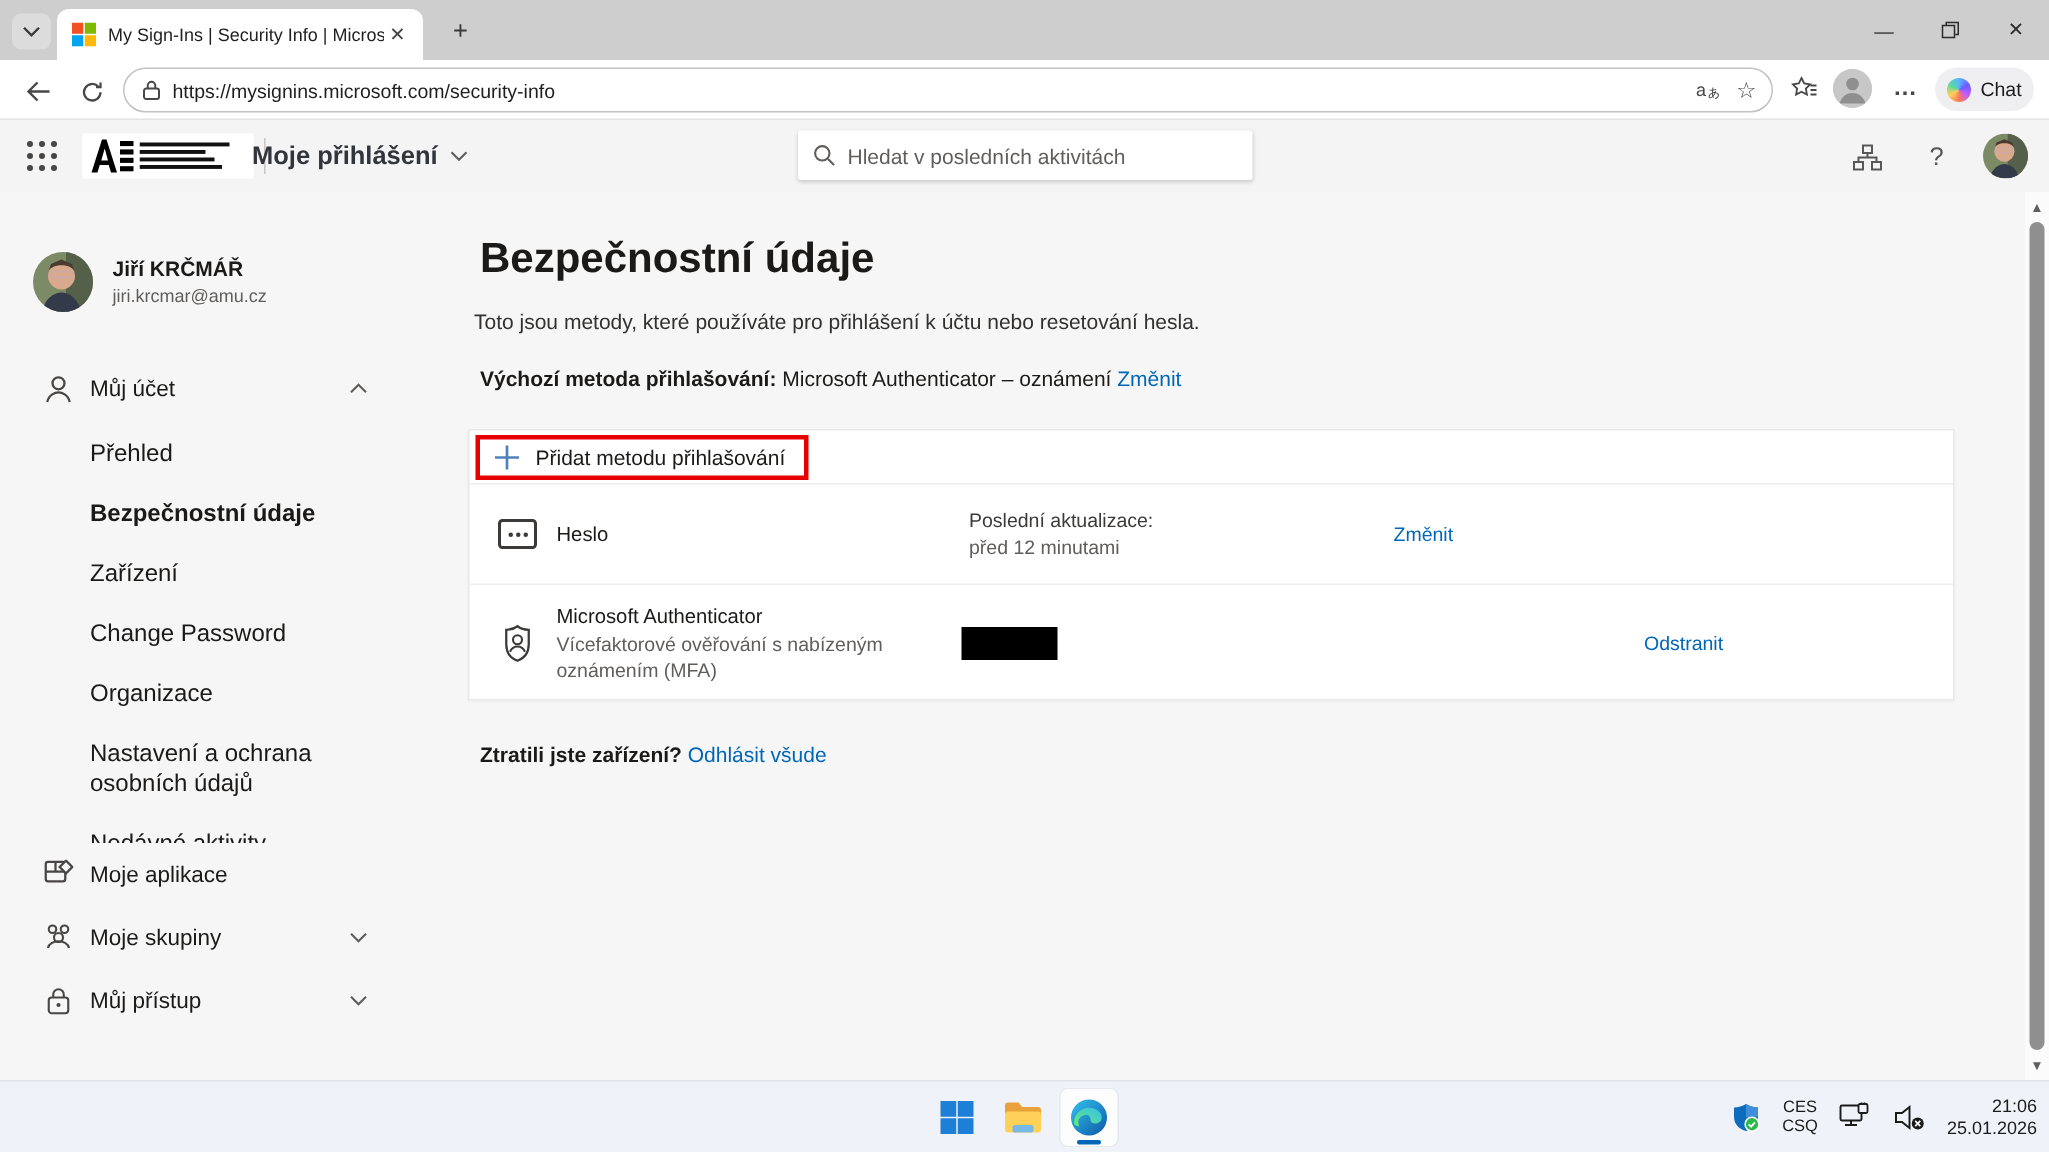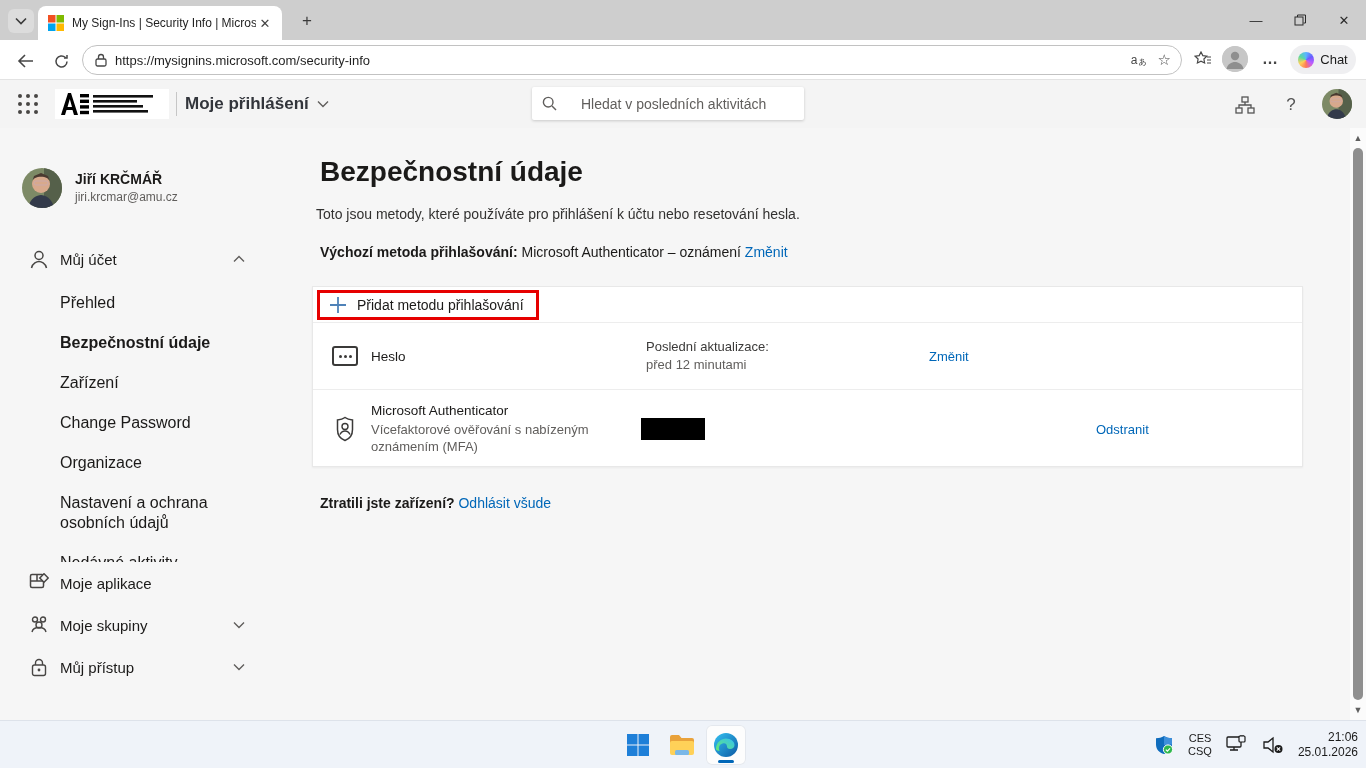--- a/index.html
+++ b/index.html
@@ -28,22 +28,22 @@
   .chat-pill { position:absolute; left:1290px; top:45px; width:66px; height:29px; border-radius:15px; background:#efeff1; display:flex; align-items:center; justify-content:center; gap:6px; }
   .chat-label { font-size:13px; color:#1b1b1b; }
   .copilot-dot { width:16px; height:16px; border-radius:50%; background:conic-gradient(#59b6ff,#6a5cff,#c05cff,#ff7a59,#ffd159,#59d9a0,#59b6ff); }
 
   
   .appheader { position:absolute; left:0; top:80px; width:1366px; height:48px; background:#f4f4f4; }
   .waffle { position:absolute; left:16px; top:92px; width:24px; height:24px; display:grid; grid-template-columns:repeat(3,1fr); align-items:center; justify-items:center; }
   .waffle span { width:4px; height:4px; border-radius:50%; background:#484644; }
   .amu-logo { position:absolute; left:55px; top:89px; width:114px; height:30px; background:#fff; display:flex; align-items:center; padding:3px 5px; gap:3px; }
   .header-divider { position:absolute; left:176px; top:92px; width:1px; height:24px; background:#c6c6c6; }
-  .app-title { position:absolute; left:185px; top:92px; font-size:17px; font-weight:700; color:#32353b; display:flex; align-items:center; gap:8px; height:24px; }
-  .header-search { position:absolute; left:532px; top:87px; width:272px; height:33px; background:#fff; border-radius:2px; box-shadow:0 1px 3px rgba(0,0,0,.18); display:flex; align-items:center; padding:0 10px; gap:24px; }
+  .app-title { position:absolute; left:168px; top:92px; font-size:17px; font-weight:700; color:#32353b; display:flex; align-items:center; gap:8px; height:24px; }
+  .header-search { position:absolute; left:532px; top:87px; width:303px; height:33px; background:#fff; border-radius:2px; box-shadow:0 1px 3px rgba(0,0,0,.18); display:flex; align-items:center; padding:0 10px; gap:8px; }
   .header-search input { border:none; outline:none; flex:1; font-size:14px; color:#1b1a19; font-family:inherit; background:transparent; }
   .header-search input::placeholder { color:#605e5c; }
   .hdr-right-icon { position:absolute; top:94px; width:22px; height:22px; display:flex; align-items:center; justify-content:center; color:#555; }
   .hdr-avatar { position:absolute; left:1322px; top:89px; width:30px; height:30px; border-radius:50%; overflow:hidden; }
 
   
   .page { position:absolute; left:0; top:128px; width:1366px; height:592px; background:#f6f6f6; }
 
   
   .side-user-avatar { position:absolute; left:22px; top:168px; width:40px; height:40px; border-radius:50%; overflow:hidden; }

